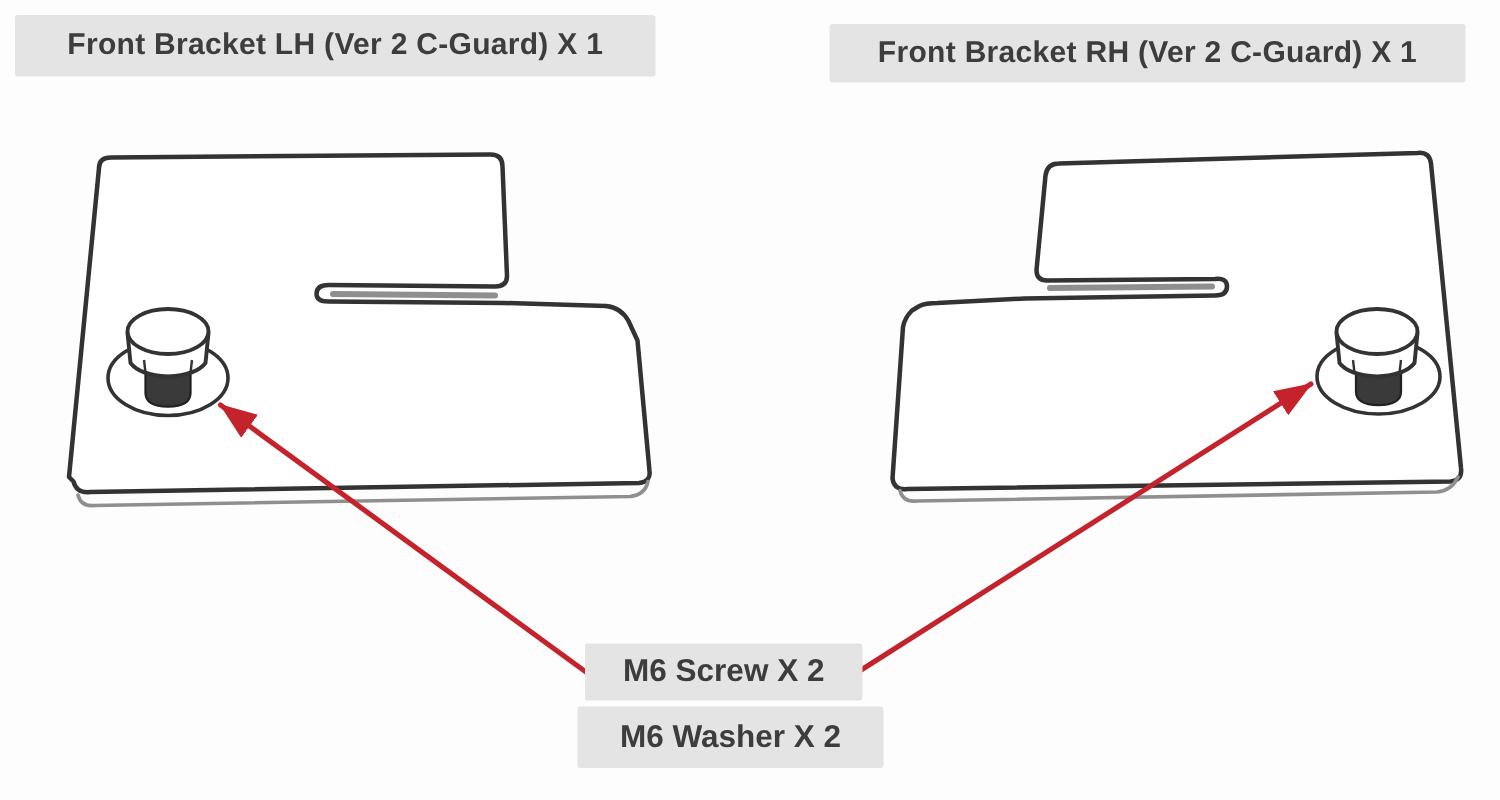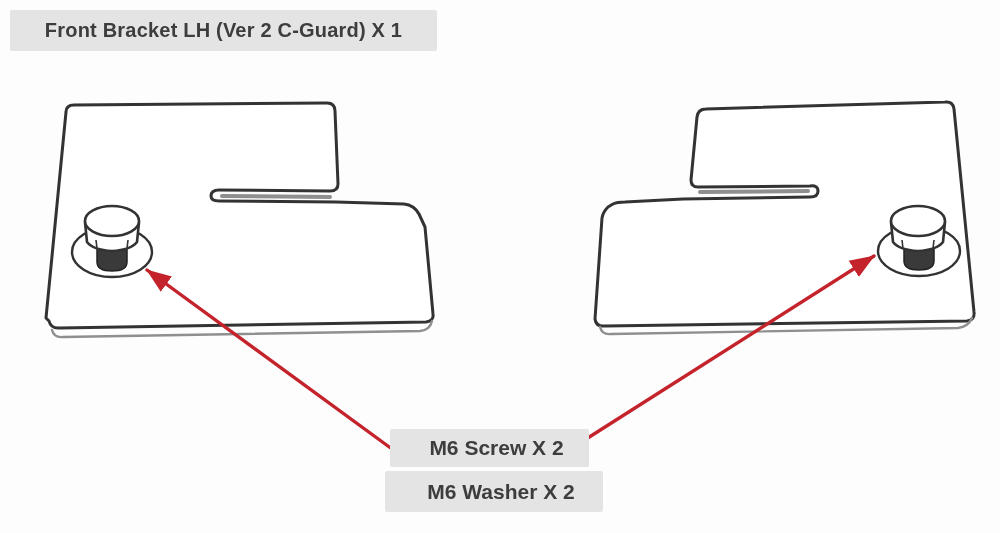--- a/index.html
+++ b/index.html
@@ -22,21 +22,21 @@
   .part-label{
     position:absolute;
     background:var(--label-bg);
     color:var(--label-text);
     font-weight:bold;
     display:flex;align-items:center;justify-content:center;
     white-space:nowrap;
     border-radius:2px;
   }
   .part-label.top{font-size:20px;letter-spacing:0.2px;}
-  .part-label.callout{font-size:21px;padding-left:14px;}
+  .part-label.callout{font-size:21px;}
   .label-lh{left:10px;top:10px;width:427px;height:41px;}
   .label-rh{left:553px;top:16px;width:424px;height:39px;}
   .label-screw{left:390px;top:429px;width:185px;height:38px;}
   .label-washer{left:385px;top:471px;width:204px;height:41px;text-align:center;}
   
   .plate{fill:#ffffff;stroke:var(--line);stroke-width:3;stroke-linejoin:round;stroke-linecap:round;}
   .thickness{fill:none;stroke:var(--line-light);stroke-width:2.4;stroke-linecap:round;}
   .slot-shade{fill:none;stroke:var(--line-light);stroke-width:4;stroke-linecap:round;}
   .washer{fill:#ffffff;stroke:var(--line);stroke-width:2.4;}
   .shank{fill:#3a3a3a;stroke:#222222;stroke-width:1.5;}
@@ -47,20 +47,23 @@
 </style>
 </head>
 <body>
 
 <div class="stage">
 
   <div class="part-label top label-lh">
     <span>Front Bracket LH (Ver 2 C-Guard) X 1</span>
   </div>
 
+  <div class="part-label top label-rh">
+    <span>Front Bracket RH (Ver 2 C-Guard) X 1</span>
+  </div>
 
   <svg class="diagram-svg" viewBox="0 0 1000 533">
     <defs>
       <marker id="ah" markerUnits="userSpaceOnUse" markerWidth="30" markerHeight="24" refX="24" refY="11" orient="auto">
         <path class="arrowhead" d="M0,1.5 L25,11 L0,20.5 Z"></path>
       </marker>
     </defs>
 
     <path class="plate" d="M 66,112
          Q 66,105 74,105

